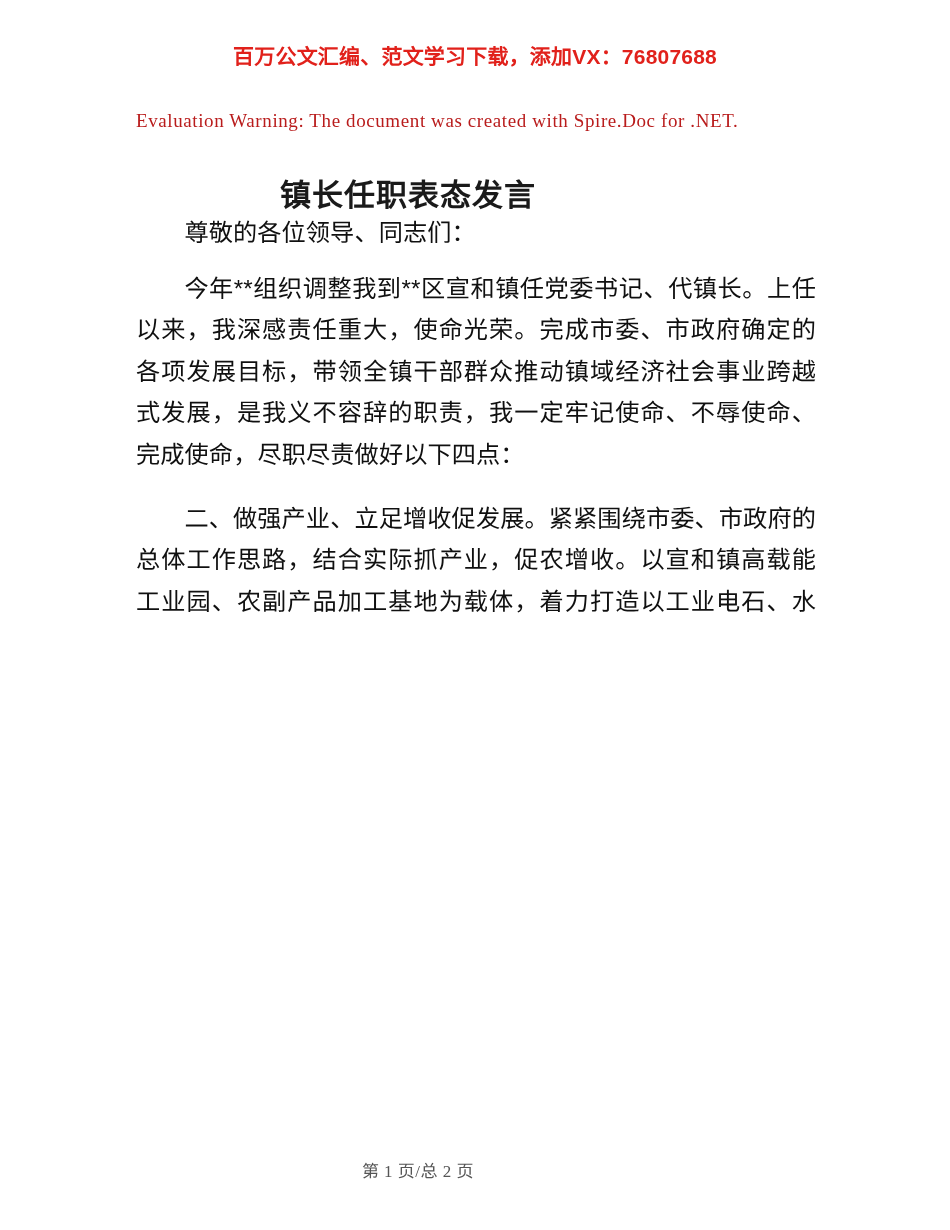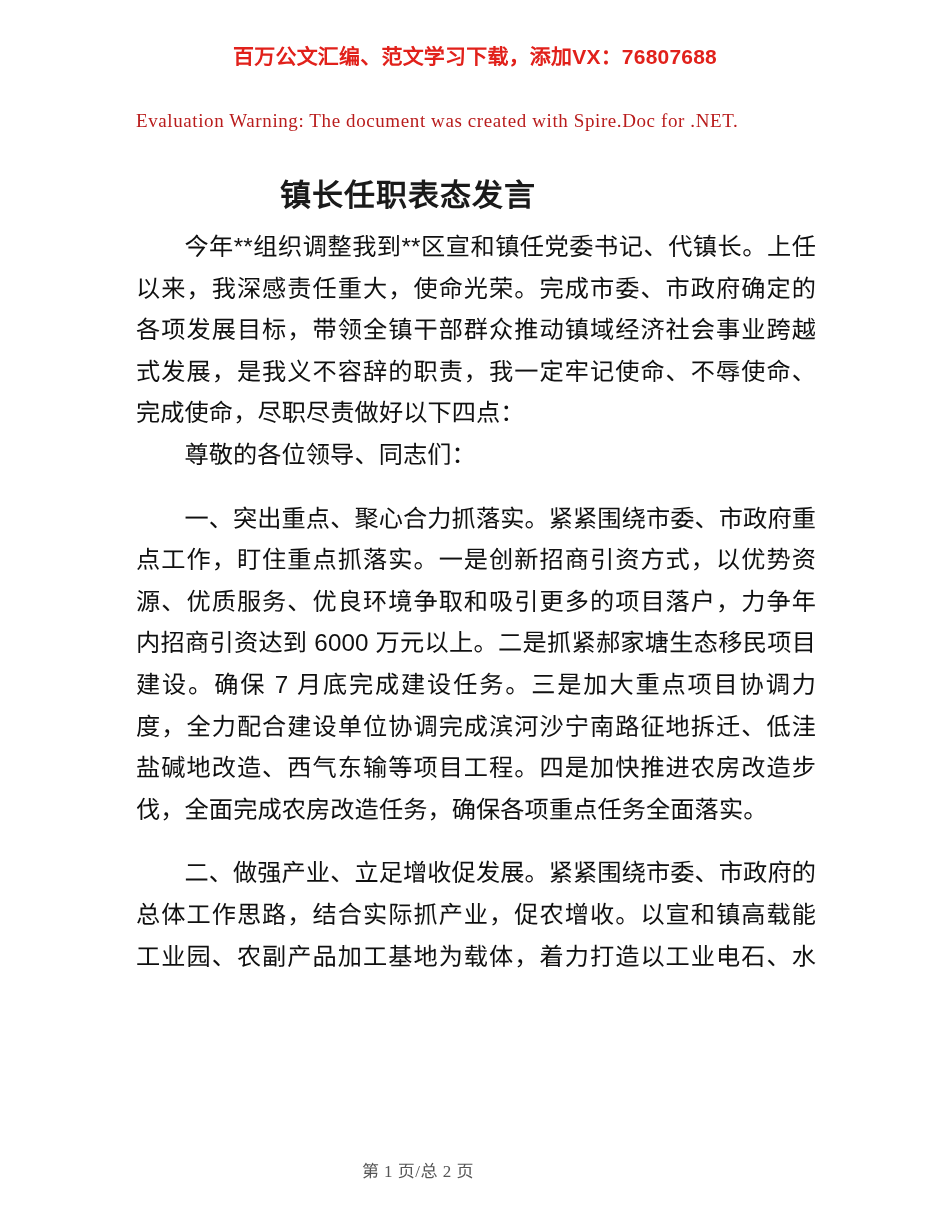--- a/index.html
+++ b/index.html
@@ -132,25 +132,24 @@
 <div class="page">
 
   <div class="promo-banner">百万公文汇编、范文学习下载，添加VX：76807688</div>
 
   <div class="eval-warning">Evaluation Warning: The document was created with Spire.Doc for .NET.</div>
 
   <h1 class="doc-title">镇长任职表态发言</h1>
 
   <div class="body-column">
 
+    <p class="para salutation">尊敬的各位领导、同志们：</p>
+
     <p class="para indent gap-small">今年**组织调整我到**区宣和镇任党委书记、代镇长。上任以来，我深感责任重大，使命光荣。完成市委、市政府确定的各项发展目标，带领全镇干部群众推动镇域经济社会事业跨越式发展，是我义不容辞的职责，我一定牢记使命、不辱使命、完成使命，尽职尽责做好以下四点：</p>
 
-    <p class="para salutation">尊敬的各位领导、同志们：</p>
-
-    <p class="para indent gap-before">一、突出重点、聚心合力抓落实。紧紧围绕市委、市政府重点工作，盯住重点抓落实。一是创新招商引资方式，以优势资源、优质服务、优良环境争取和吸引更多的项目落户，力争年内招商引资达到 6000 万元以上。二是抓紧郝家塘生态移民项目建设。确保 7 月底完成建设任务。三是加大重点项目协调力度，全力配合建设单位协调完成滨河沙宁南路征地拆迁、低洼盐碱地改造、西气东输等项目工程。四是加快推进农房改造步伐，全面完成农房改造任务，确保各项重点任务全面落实。</p>
 
     <p class="para indent gap-before clip-bottom">二、做强产业、立足增收促发展。紧紧围绕市委、市政府的总体工作思路，结合实际抓产业，促农增收。以宣和镇高载能工业园、农副产品加工基地为载体，着力打造以工业电石、水泥建材、鸡蛋加工、包装制品、粮油及饲料加工配送为重点的新兴工业集群；以养鸡产业、压砂瓜产业、经果林产业为重</p>
 
   </div>
 
   <div class="page-footer">第 1 页/总 2 页</div>
 
 </div>
 
 </body></html>

